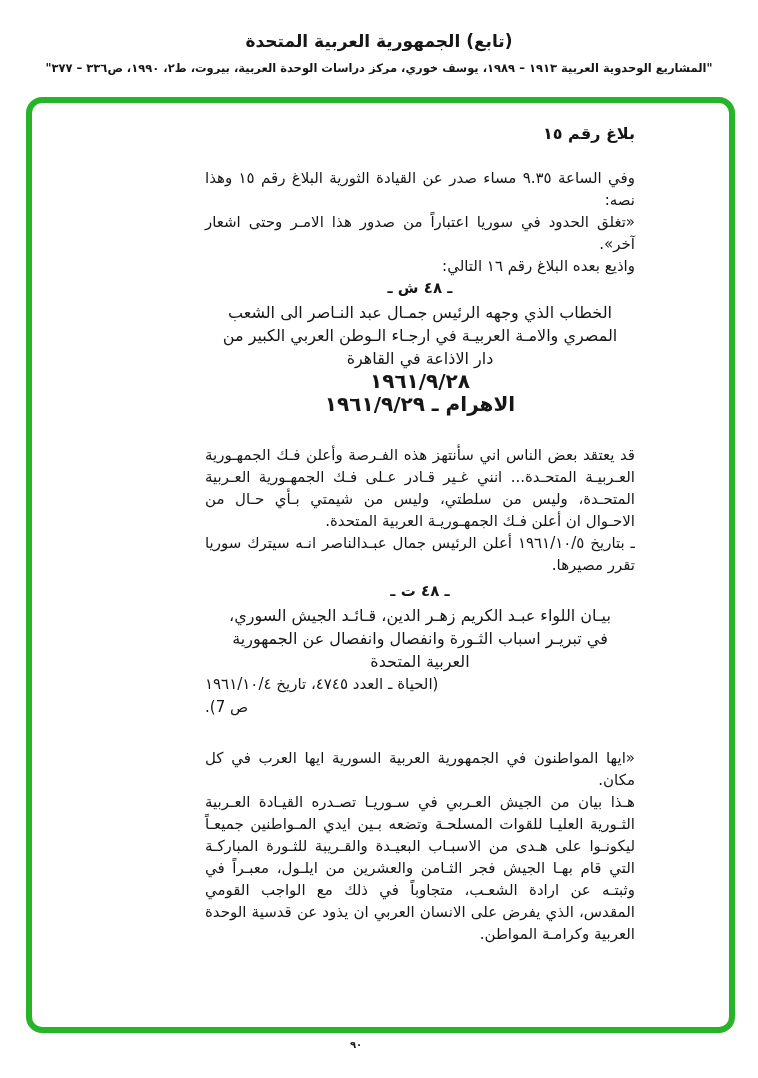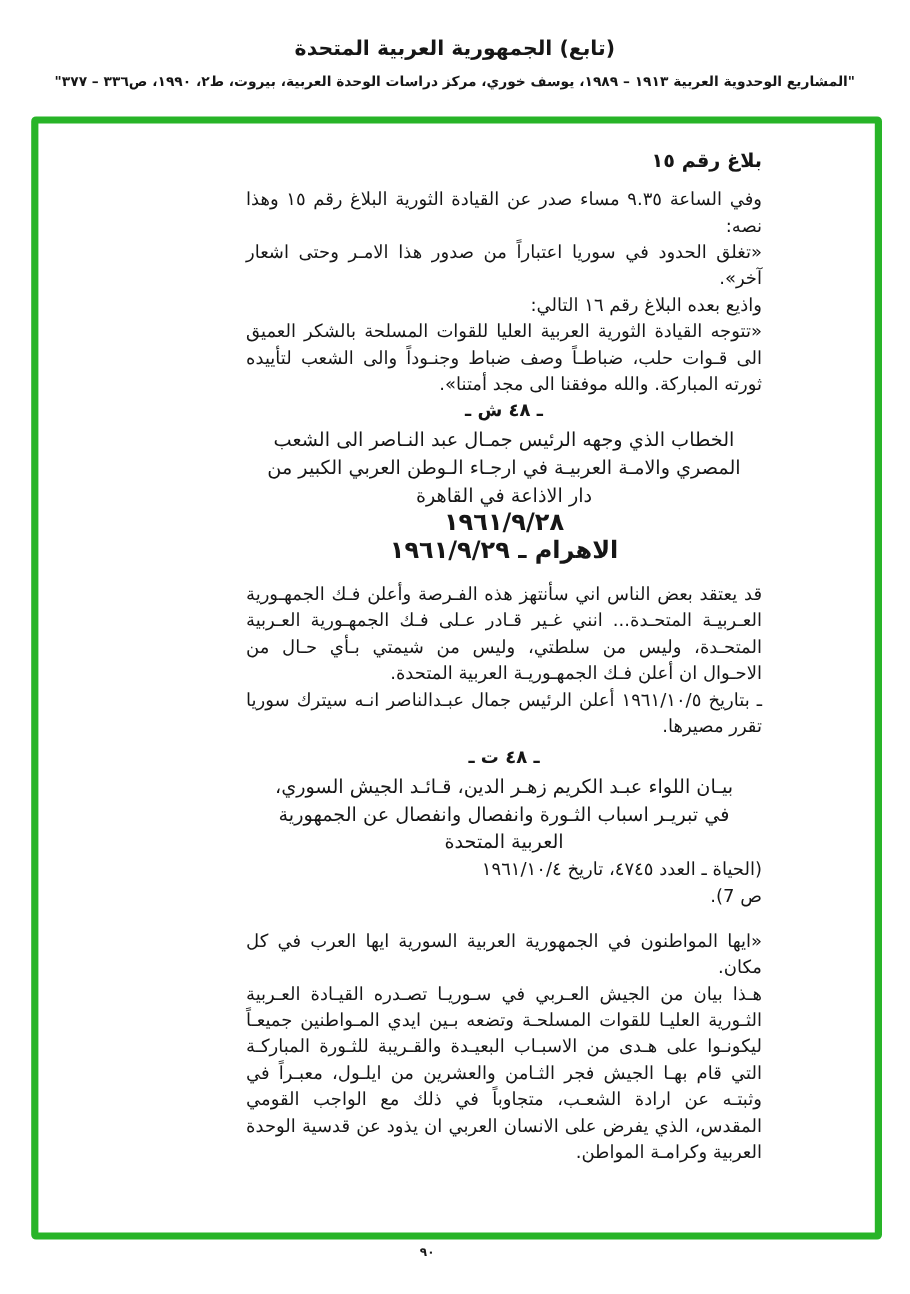--- a/index.html
+++ b/index.html
@@ -19,52 +19,52 @@
   .hdr-cite{
     position:absolute;top:61px;left:0;right:0;
     direction:rtl;text-align:center;
     font-size:11.5px;font-weight:bold;
     white-space:nowrap;letter-spacing:0.2px;
   }
   .frame{
     position:absolute;left:26px;top:97px;
     width:697px;height:924px;
     border:6px solid #28b428;
-    border-radius:4px;
+    border-radius:16px;
     overflow:hidden;
     background:#ffffff;
   }
   .col{
     position:absolute;top:20px;right:94px;width:430px;
     direction:rtl;
     font-size:15px;line-height:22px;
     text-align:justify;
   }
   .doc-title{
     font-size:16px;font-weight:bold;text-align:right;line-height:22px;
   }
   .para{margin:0;}
-  .mt-a{margin-top:10px;}
+  .mt-a{margin-top:22px;}
   .mt-b{}
-  .mt-c{margin-top:14px;}
+  .mt-c{margin-top:28px;}
   .mt-d{margin-top:4px;}
   .mt-e{margin-top:2px;}
   .marker{
     font-weight:bold;text-align:center;line-height:22px;
   }
   .heading{
     font-weight:normal;text-align:center;
     font-size:16px;line-height:23px;
     padding:0 14px;
   }
   .cline{
     font-weight:bold;text-align:center;
     font-size:20px;line-height:23px;
   }
-  .refblock{text-align:right;line-height:23px;}
+  .refblock{text-align:left;line-height:23px;}
   .pagenum{
     position:absolute;bottom:16px;left:0;right:46px;
     text-align:center;font-size:10px;font-weight:bold;
   }
 </style>
 </head>
 <body>
 
 <div class="page">
 
@@ -76,21 +76,20 @@
     <div class="col">
 
       <div class="doc-title">بلاغ رقم ١٥</div>
 
       <p class="para mt-a">وفي الساعة ٩.٣٥ مساء صدر عن القيادة الثورية البلاغ رقم ١٥ وهذا نصه:</p>
 
       <p class="para">«تغلق الحدود في سوريا اعتباراً من صدور هذا الامـر وحتى اشعار آخر».</p>
 
       <p class="para">واذيع بعده البلاغ رقم ١٦ التالي:</p>
 
-      <p class="para">«تتوجه القيادة الثورية العربية العليا للقوات المسلحة بالشكر العميق الى قـوات حلب، ضباطـاً وصف ضباط وجنـوداً والى الشعب لتأييده ثورته المباركة. والله موفقنا الى مجد أمتنا».</p>
 
       <div class="marker mt-b">ـ ٤٨ ش ـ</div>
 
       <div class="heading mt-e">الخطاب الذي وجهه الرئيس جمـال عبد النـاصر الى الشعب المصري والامـة العربيـة في ارجـاء الـوطن العربي الكبير من دار الاذاعة في القاهرة</div>
 
       <div class="cline">١٩٦١/٩/٢٨</div>
 
       <div class="cline">الاهرام ـ ١٩٦١/٩/٢٩</div>
 
       <p class="para mt-c">قد يعتقد بعض الناس اني سأنتهز هذه الفـرصة وأعلن فـك الجمهـورية العـربيـة المتحـدة... انني غـير قـادر عـلى فـك الجمهـورية العـربية المتحـدة، وليس من سلطتي، وليس من شيمتي بـأي حـال من الاحـوال ان أعلن فـك الجمهـوريـة العربية المتحدة.</p>

